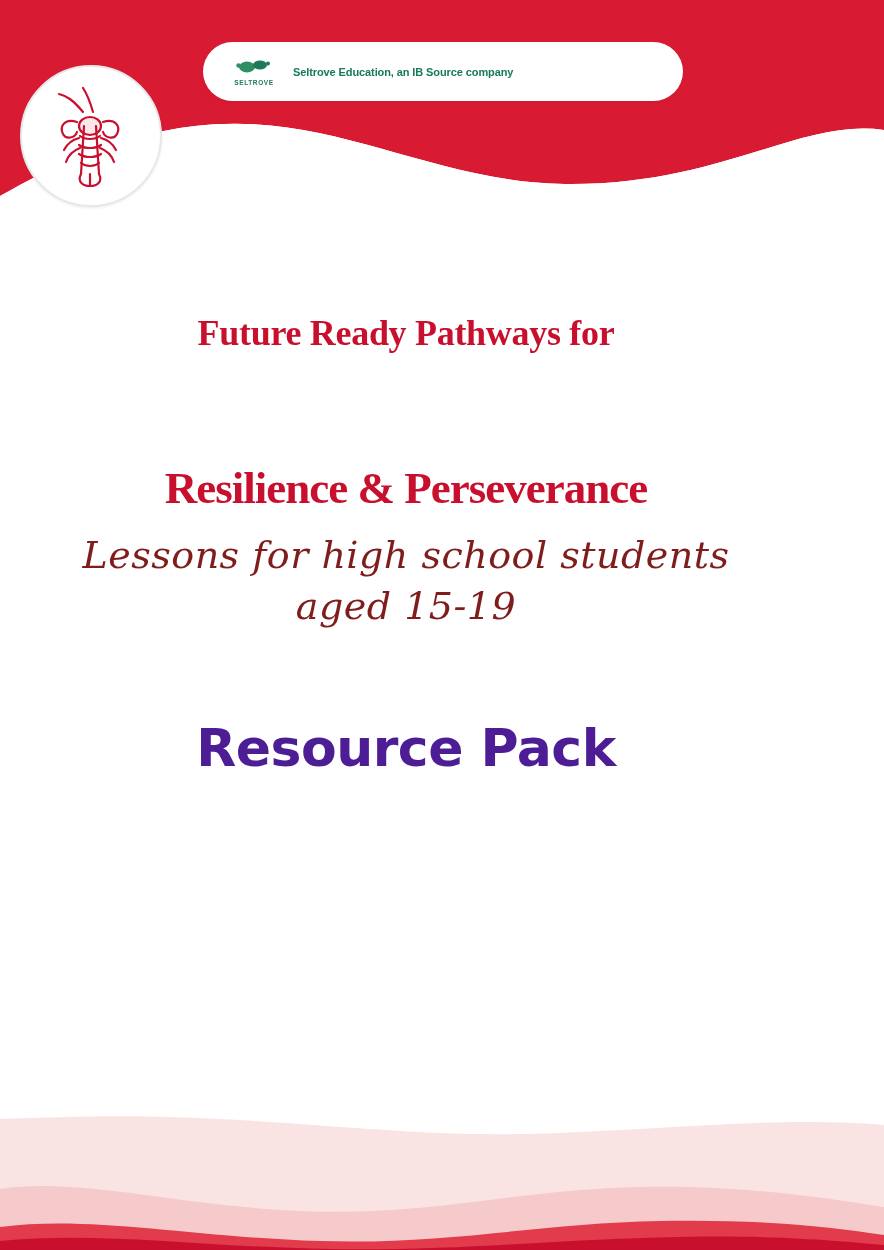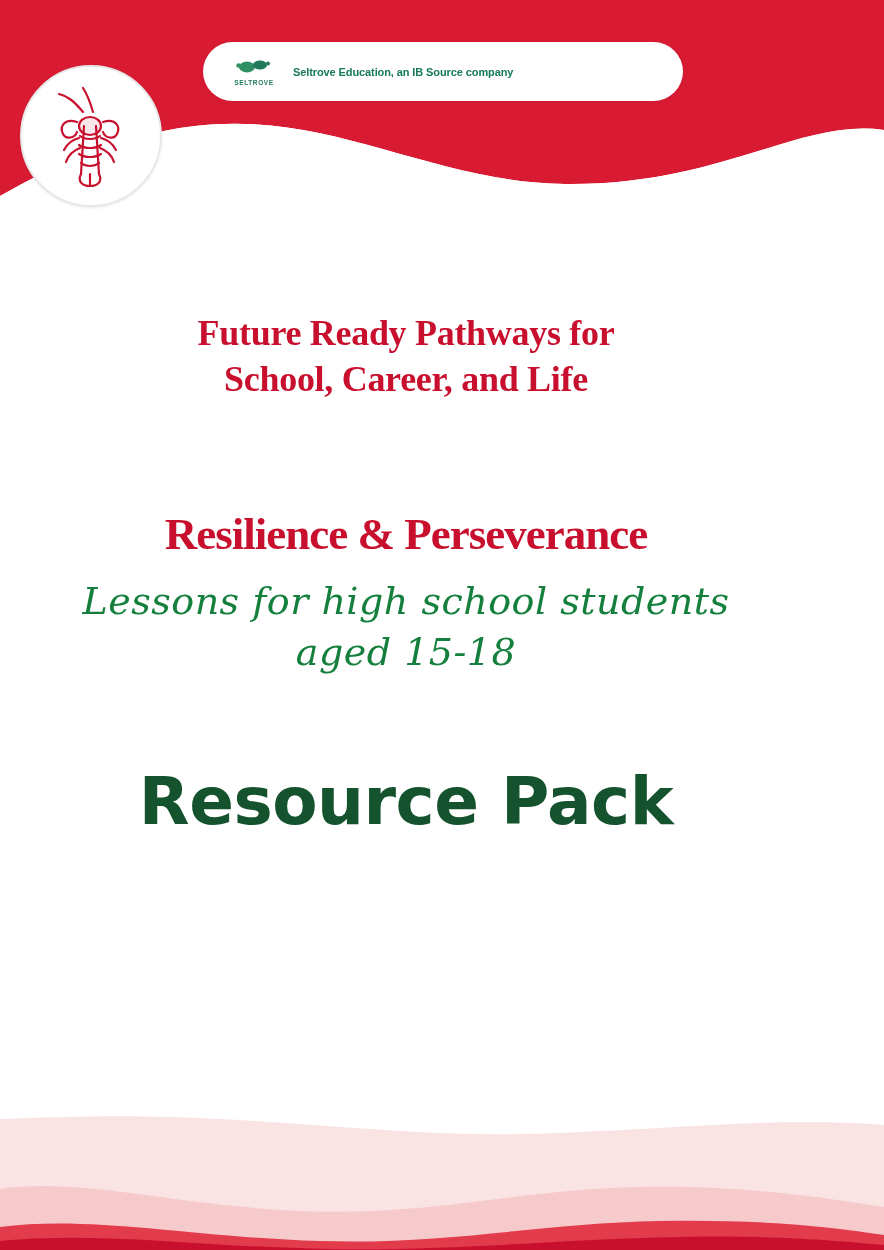--- a/index.html
+++ b/index.html
@@ -126,34 +126,34 @@
   .main-title {
     color: #c8102e;
     font-family: "Liberation Serif", serif;
     font-weight: bold;
     font-size: 45px;
     line-height: 1.1;
     margin: 108px 0 0 0;
     letter-spacing: -1px;
   }
   .subtitle {
-    color: #15803d;
+    color: #7f1d1d;
     font-family: "DejaVu Serif", serif;
     font-style: italic;
     font-weight: normal;
     font-size: 38px;
     line-height: 1.35;
     margin: 16px 0 0 0;
     letter-spacing: 0.5px;
   }
   .pack-label {
-    color: #14532d;
+    color: #4c1d95;
     font-family: "DejaVu Sans", sans-serif;
     font-weight: bold;
-    font-size: 66px;
+    font-size: 52px;
     line-height: 1.1;
     margin: 88px 0 0 0;
     letter-spacing: -0.5px;
   }
 </style>
 </head>
 <body>
 
 <div class="page">
 
@@ -214,28 +214,27 @@
         </svg>
       </span>
       <span class="brand-word">SELTROVE</span>
     </div>
     <div class="header-text">Seltrove Education, an IB Source company</div>
   </div>
 
   <div class="content">
     <div class="eyebrow">
       <div>Future Ready Pathways for</div>
-      <div>School, Career, and Life</div>
     </div>
 
     <div class="main-title">Resilience &amp; Perseverance</div>
 
     <div class="subtitle">
       <div>Lessons for high school students</div>
-      <div>aged 15-18</div>
+      <div>aged 15-19</div>
     </div>
 
     <div class="pack-label">Resource Pack</div>
   </div>
 
   <div class="wave-layer wave-bottom">
     <svg viewBox="0 0 884 135" preserveAspectRatio="none" xmlns="http://www.w3.org/2000/svg">
       <path d="M0,0 L884,0 L884,18 C790,10 700,22 560,28 C420,34 300,16 160,16 C100,16 48,18 0,22 Z" fill="#ffffff"></path>
       <path d="M0,4 C60,2 110,0 170,2 C310,6 420,24 560,18 C700,12 790,2 884,10 L884,135 L0,135 Z" fill="#fae3e3"></path>
       <path d="M0,74 C80,62 170,90 300,96 C430,102 520,74 640,72 C740,70 820,82 884,92 L884,135 L0,135 Z" fill="#f6c9cb"></path>

